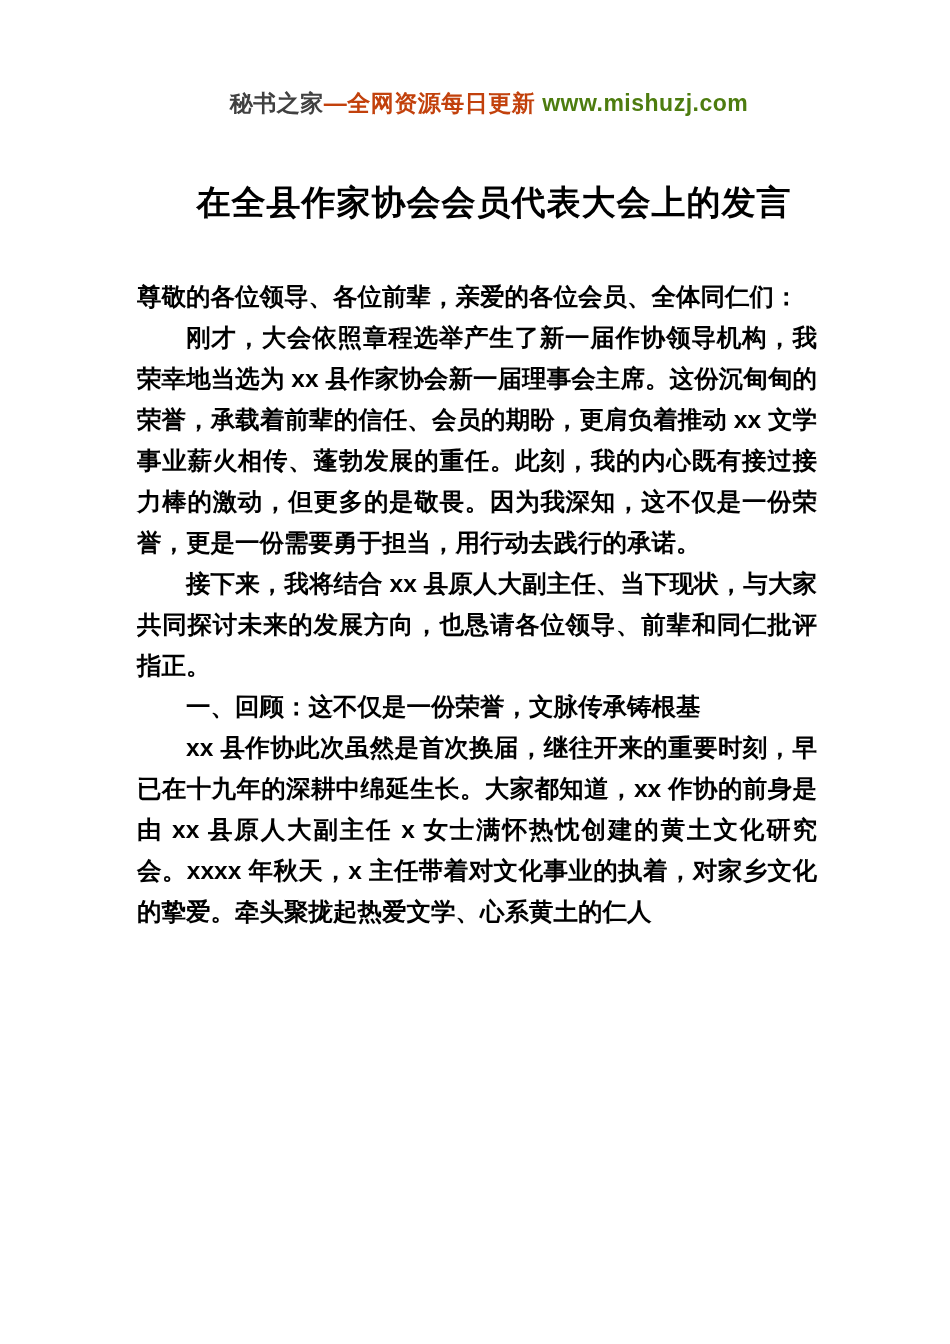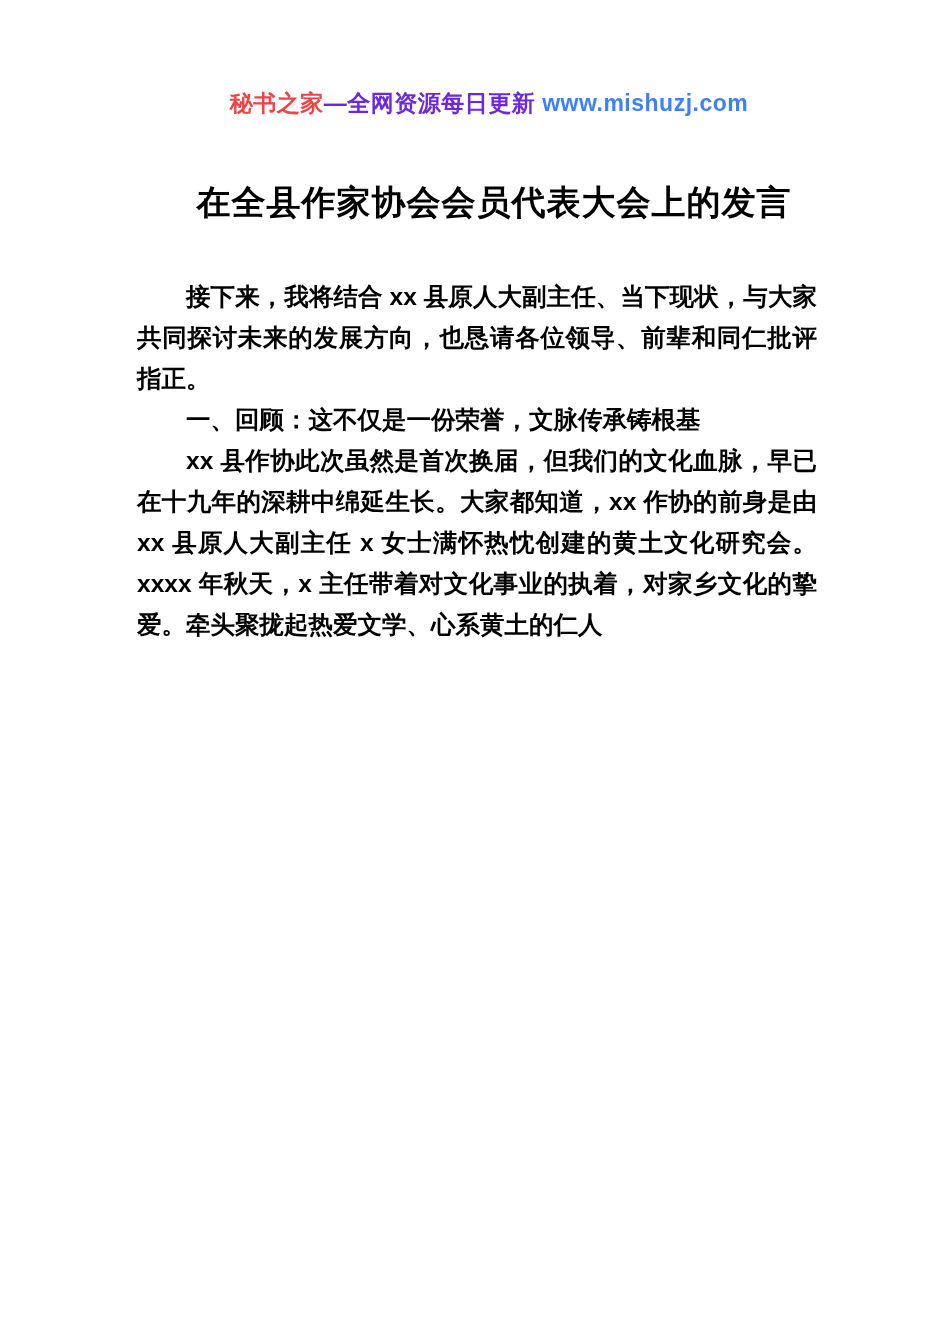--- a/index.html
+++ b/index.html
@@ -26,23 +26,23 @@
     position: absolute;
     top: 88px;
     left: 0;
     width: 950px;
     text-align: center;
     font-size: 23px;
     font-weight: bold;
     white-space: nowrap;
     letter-spacing: 0.5px;
   }
-  .wm-brand { color: #ef4444; margin-left: 28px; }
-  .wm-mid   { color: #6d28d9; font-weight: bold; }
-  .wm-url   { color: #3b82f6; }
+  .wm-brand { color: #404040; margin-left: 28px; }
+  .wm-mid   { color: #c2410c; font-weight: bold; }
+  .wm-url   { color: #4d7c0f; }
 
   .doc-title {
     position: absolute;
     top: 180px;
     left: 0;
     width: 950px;
     text-align: center;
     font-size: 34px;
     font-weight: bold;
     letter-spacing: 1px;
@@ -72,18 +72,20 @@
 
 <div class="page">
 
   <div class="watermark">
     <span class="wm-brand">秘书之家</span><span class="wm-mid">—全网资源每日更新 </span><span class="wm-url">www.mishuzj.com</span>
   </div>
 
   <div class="doc-title">在全县作家协会会员代表大会上的发言</div>
 
   <div class="body-text">
+    <p>尊敬的各位领导、各位前辈，亲爱的各位会员、全体同仁们：</p>
+    <p class="indent">刚才，大会依照章程选举产生了新一届作协领导机构，我荣幸地当选为 xx 县作家协会新一届理事会主席。这份沉甸甸的荣誉，承载着前辈的信任、会员的期盼，更肩负着推动 xx 文学事业薪火相传、蓬勃发展的重任。此刻，我的内心既有接过接力棒的激动，但更多的是敬畏。因为我深知，这不仅是一份荣誉，更是一份需要勇于担当，用行动去践行的承诺。</p>
     <p class="indent">接下来，我将结合 xx 县原人大副主任、当下现状，与大家共同探讨未来的发展方向，也恳请各位领导、前辈和同仁批评指正。</p>
     <p class="indent">一、回顾：这不仅是一份荣誉，文脉传承铸根基</p>
-    <p class="indent">xx 县作协此次虽然是首次换届，但我们的文化血脉，早已在十九年的深耕中绵延生长。大家都知道，xx 作协的前身是由 xx 县原人大副主任 x 女士满怀热忱创建的黄土文化研究会。xxxx 年秋天，x 主任带着对文化事业的执着，对家乡文化的挚爱。牵头聚拢起热爱文学、心系黄土的仁人</p>
+    <p class="indent">xx 县作协此次虽然是首次换届，继往开来的重要时刻，早已在十九年的深耕中绵延生长。大家都知道，xx 作协的前身是由 xx 县原人大副主任 x 女士满怀热忱创建的黄土文化研究会。xxxx 年秋天，x 主任带着对文化事业的执着，对家乡文化的挚爱。牵头聚拢起热爱文学、心系黄土的仁人</p>
   </div>
 
 </div>
 
 </body></html>

